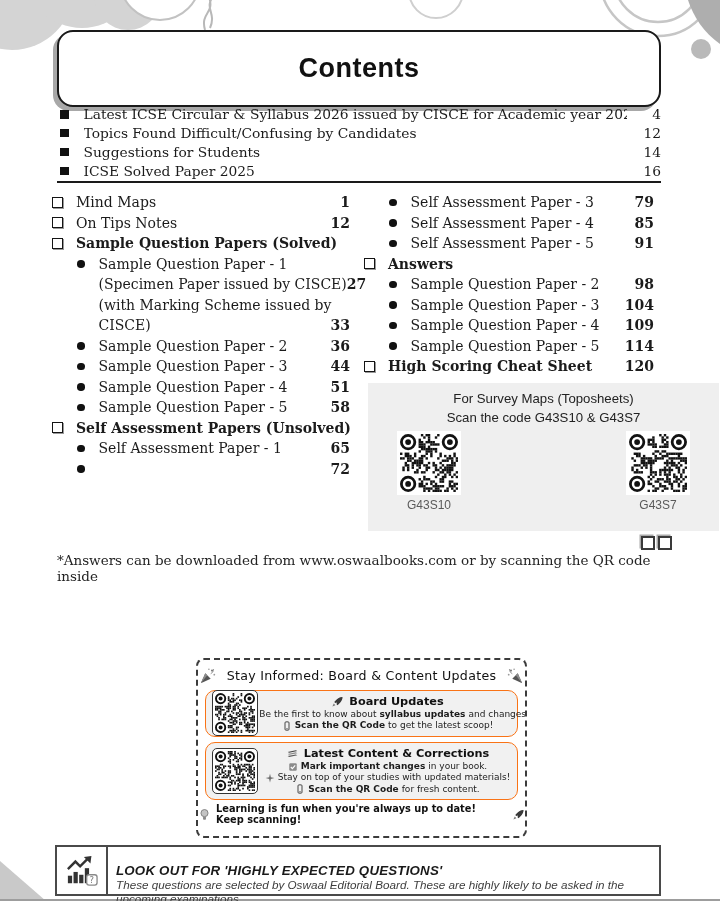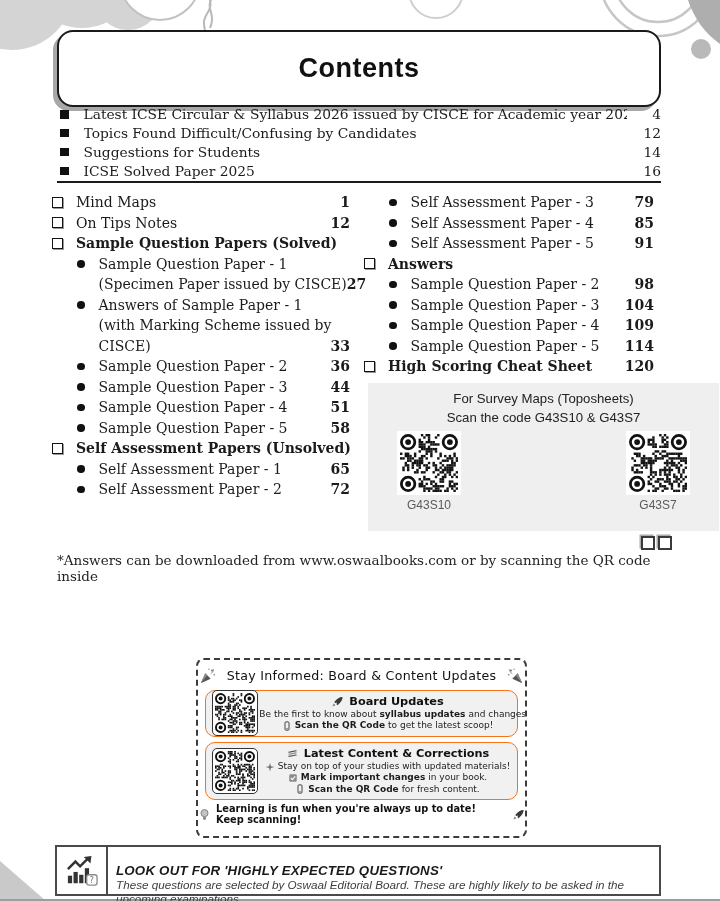--- a/index.html
+++ b/index.html
@@ -156,24 +156,20 @@
       <div class="toc-row">
         <span class="tbul dot"></span>
         <span class="toc-label">Sample Question Paper - 1</span>
       </div>
       <div class="toc-row">
         <span class="tbul none"></span>
         <span class="toc-label">(Specimen Paper issued by CISCE)</span>
         <span class="toc-page">27</span>
       </div>
       <div class="toc-row">
-        <span class="tbul dot"></span>
-        <span class="toc-label">Answers of Sample Paper - 1</span>
-      </div>
-      <div class="toc-row">
         <span class="tbul none"></span>
         <span class="toc-label">(with Marking Scheme issued by</span>
       </div>
       <div class="toc-row">
         <span class="tbul none"></span>
         <span class="toc-label">CISCE)</span>
         <span class="toc-page">33</span>
       </div>
       <div class="toc-row">
         <span class="tbul dot"></span>
@@ -199,21 +195,20 @@
         <span class="tbul square"></span>
         <span class="toc-label">Self Assessment Papers (Unsolved)</span>
       </div>
       <div class="toc-row">
         <span class="tbul dot"></span>
         <span class="toc-label">Self Assessment Paper - 1</span>
         <span class="toc-page">65</span>
       </div>
       <div class="toc-row">
         <span class="tbul dot"></span>
-        <span class="toc-label">Self Assessment Paper - 2</span>
         <span class="toc-page">72</span>
       </div>
     </div>
   <div class="toc-col right">
       <div class="toc-row">
         <span class="tbul dot"></span>
         <span class="toc-label">Self Assessment Paper - 3</span>
         <span class="toc-page">79</span>
       </div>
       <div class="toc-row">
@@ -1171,31 +1166,31 @@
         <div class="stay-card-title">
           <span class="mini-icon"><svg viewBox="0 0 16 16" width="13" height="13">
               <path d="M2 11.2l10-2 2 1-10 2z" fill="#5a5a5a"></path>
               <path d="M2 8.6l10-2 2 1-10 2z" fill="#8a8a8a"></path>
               <path d="M2 6l10-2 2 1-10 2z" fill="#454545"></path>
             </svg></span>
           <span>Latest Content &amp; Corrections</span>
         </div>
         <div class="stay-line">
           <span class="mini-icon"><svg viewBox="0 0 16 16" width="10" height="10">
-              <path d="M8 1l1.4 5.6L15 8l-5.6 1.4L8 15 6.6 9.4 1 8l5.6-1.4z" fill="#6e6e6e"></path>
-            </svg></span>
-          <span>Stay on top of your studies with updated materials!</span>
-        </div>
-        <div class="stay-line">
-          <span class="mini-icon"><svg viewBox="0 0 16 16" width="10" height="10">
               <rect x="2" y="2" width="12" height="12" rx="2" fill="#8b8b8b"></rect>
               <path d="M4.5 8l2.5 2.5 4.5-5" stroke="#fff" stroke-width="1.8" fill="none"></path>
             </svg></span>
           <b>Mark important changes</b>
           <span> in your book.</span>
+        </div>
+        <div class="stay-line">
+          <span class="mini-icon"><svg viewBox="0 0 16 16" width="10" height="10">
+              <path d="M8 1l1.4 5.6L15 8l-5.6 1.4L8 15 6.6 9.4 1 8l5.6-1.4z" fill="#6e6e6e"></path>
+            </svg></span>
+          <span>Stay on top of your studies with updated materials!</span>
         </div>
         <div class="stay-line">
           <span class="mini-icon"><svg viewBox="0 0 16 16" width="10" height="10">
               <rect x="4.8" y="1.4" width="6.4" height="13.2" rx="1.5" fill="none" stroke="#3a3a3a" stroke-width="1.5"></rect>
               <circle cx="8" cy="12.3" r="0.95" fill="#3a3a3a"></circle>
             </svg></span>
           <b>Scan the QR Code</b>
           <span> for fresh content.</span>
         </div>
       </div>

